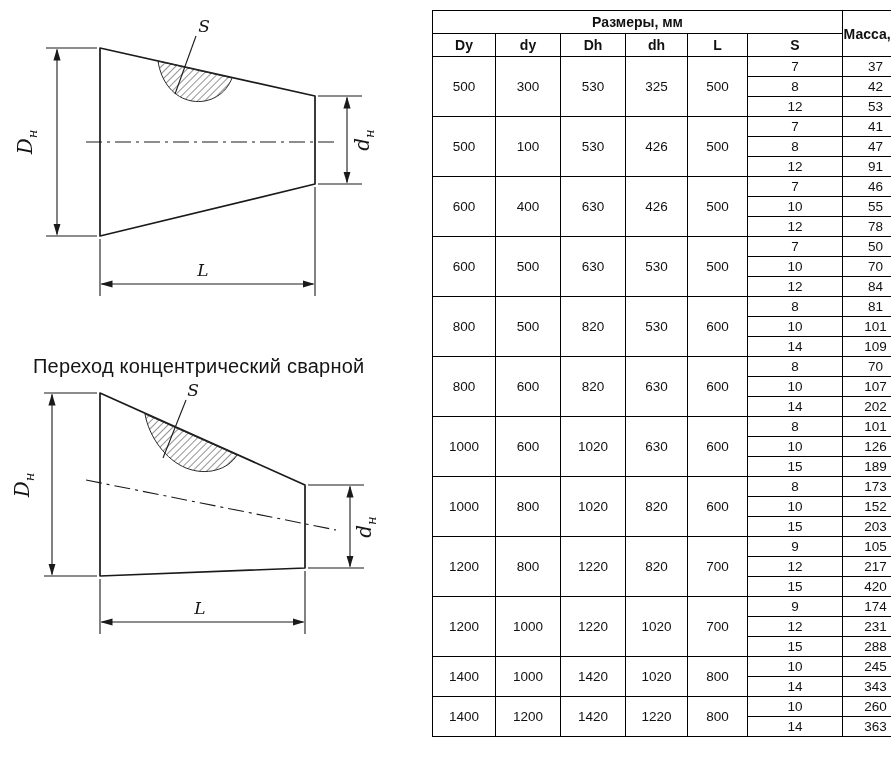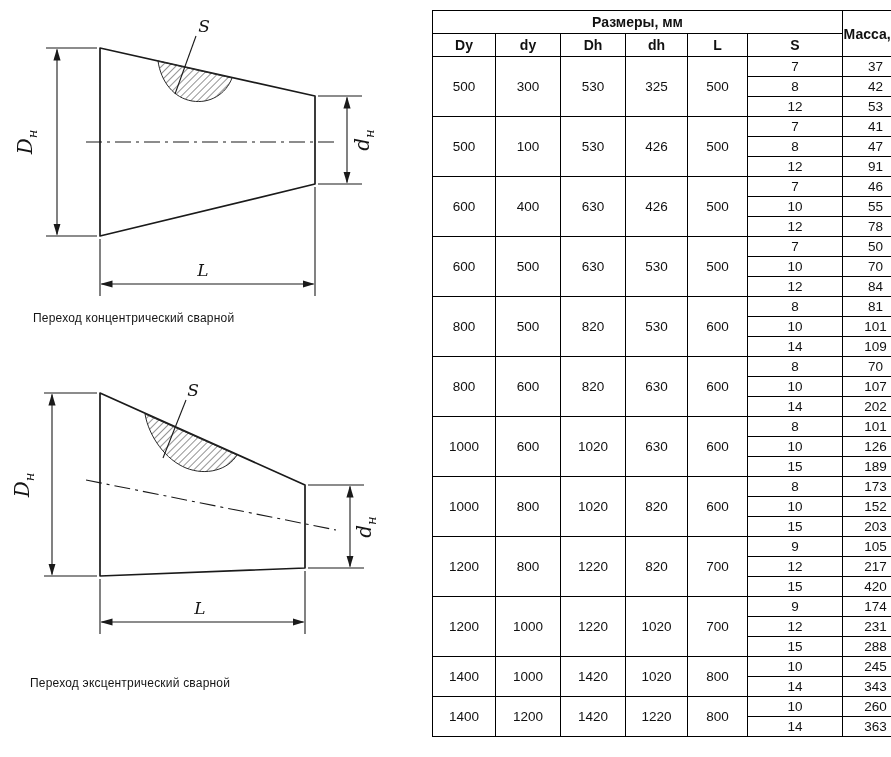--- a/index.html
+++ b/index.html
@@ -22,21 +22,21 @@
   .dim-label {
     font-family:"DejaVu Serif", serif; font-style:italic;
     font-size:20px; fill:#141414; text-anchor:middle;
   }
   .subscript { font-size:13px; }
   .small-label {
     font-family:"DejaVu Serif", serif; font-style:italic;
     font-size:17px; fill:#141414; text-anchor:middle;
   }
   .caption {
-    position:absolute; font-size:12px; color:#151515; letter-spacing:0.2px;
+    position:absolute; font-size:20px; color:#151515; letter-spacing:0.2px;margin-top:44px;
   }
   #cap1 { left:33px; top:311px; }
   #cap2 { left:30px; top:676px; }
 
   
   .table-wrap { position:absolute; left:408px; top:10px; width:476px;padding-left:24px; }
   table { border-collapse:collapse; width:100%; table-layout:fixed; }
   th, td {
     border:1px solid #000; text-align:center; vertical-align:middle;
     padding:0; overflow:hidden; white-space:nowrap;
@@ -128,21 +128,20 @@
     <g class="dim">
       <line x1="100" y1="213" x2="100" y2="268"></line>
       <line x1="305" y1="205" x2="305" y2="268"></line>
       <line x1="101.5" y1="256" x2="303.5" y2="256" marker-start="url(#ar2)" marker-end="url(#ar2)"></line>
     </g>
     <text class="small-label" x="200" y="248">L</text>
 
     <line class="leader" x1="186" y1="34" x2="163" y2="92"></line>
     <text class="small-label" x="193" y="30">S</text>
   </svg>
-  <div class="caption" id="cap2">Переход эксцентрический сварной</div>
 
   <div class="table-wrap">
     <table>
       <colgroup>
         <col style="width:63px">
           <col style="width:65px">
           <col style="width:65px">
         <col style="width:62px">
           <col style="width:60px">
           <col style="width:95px">

